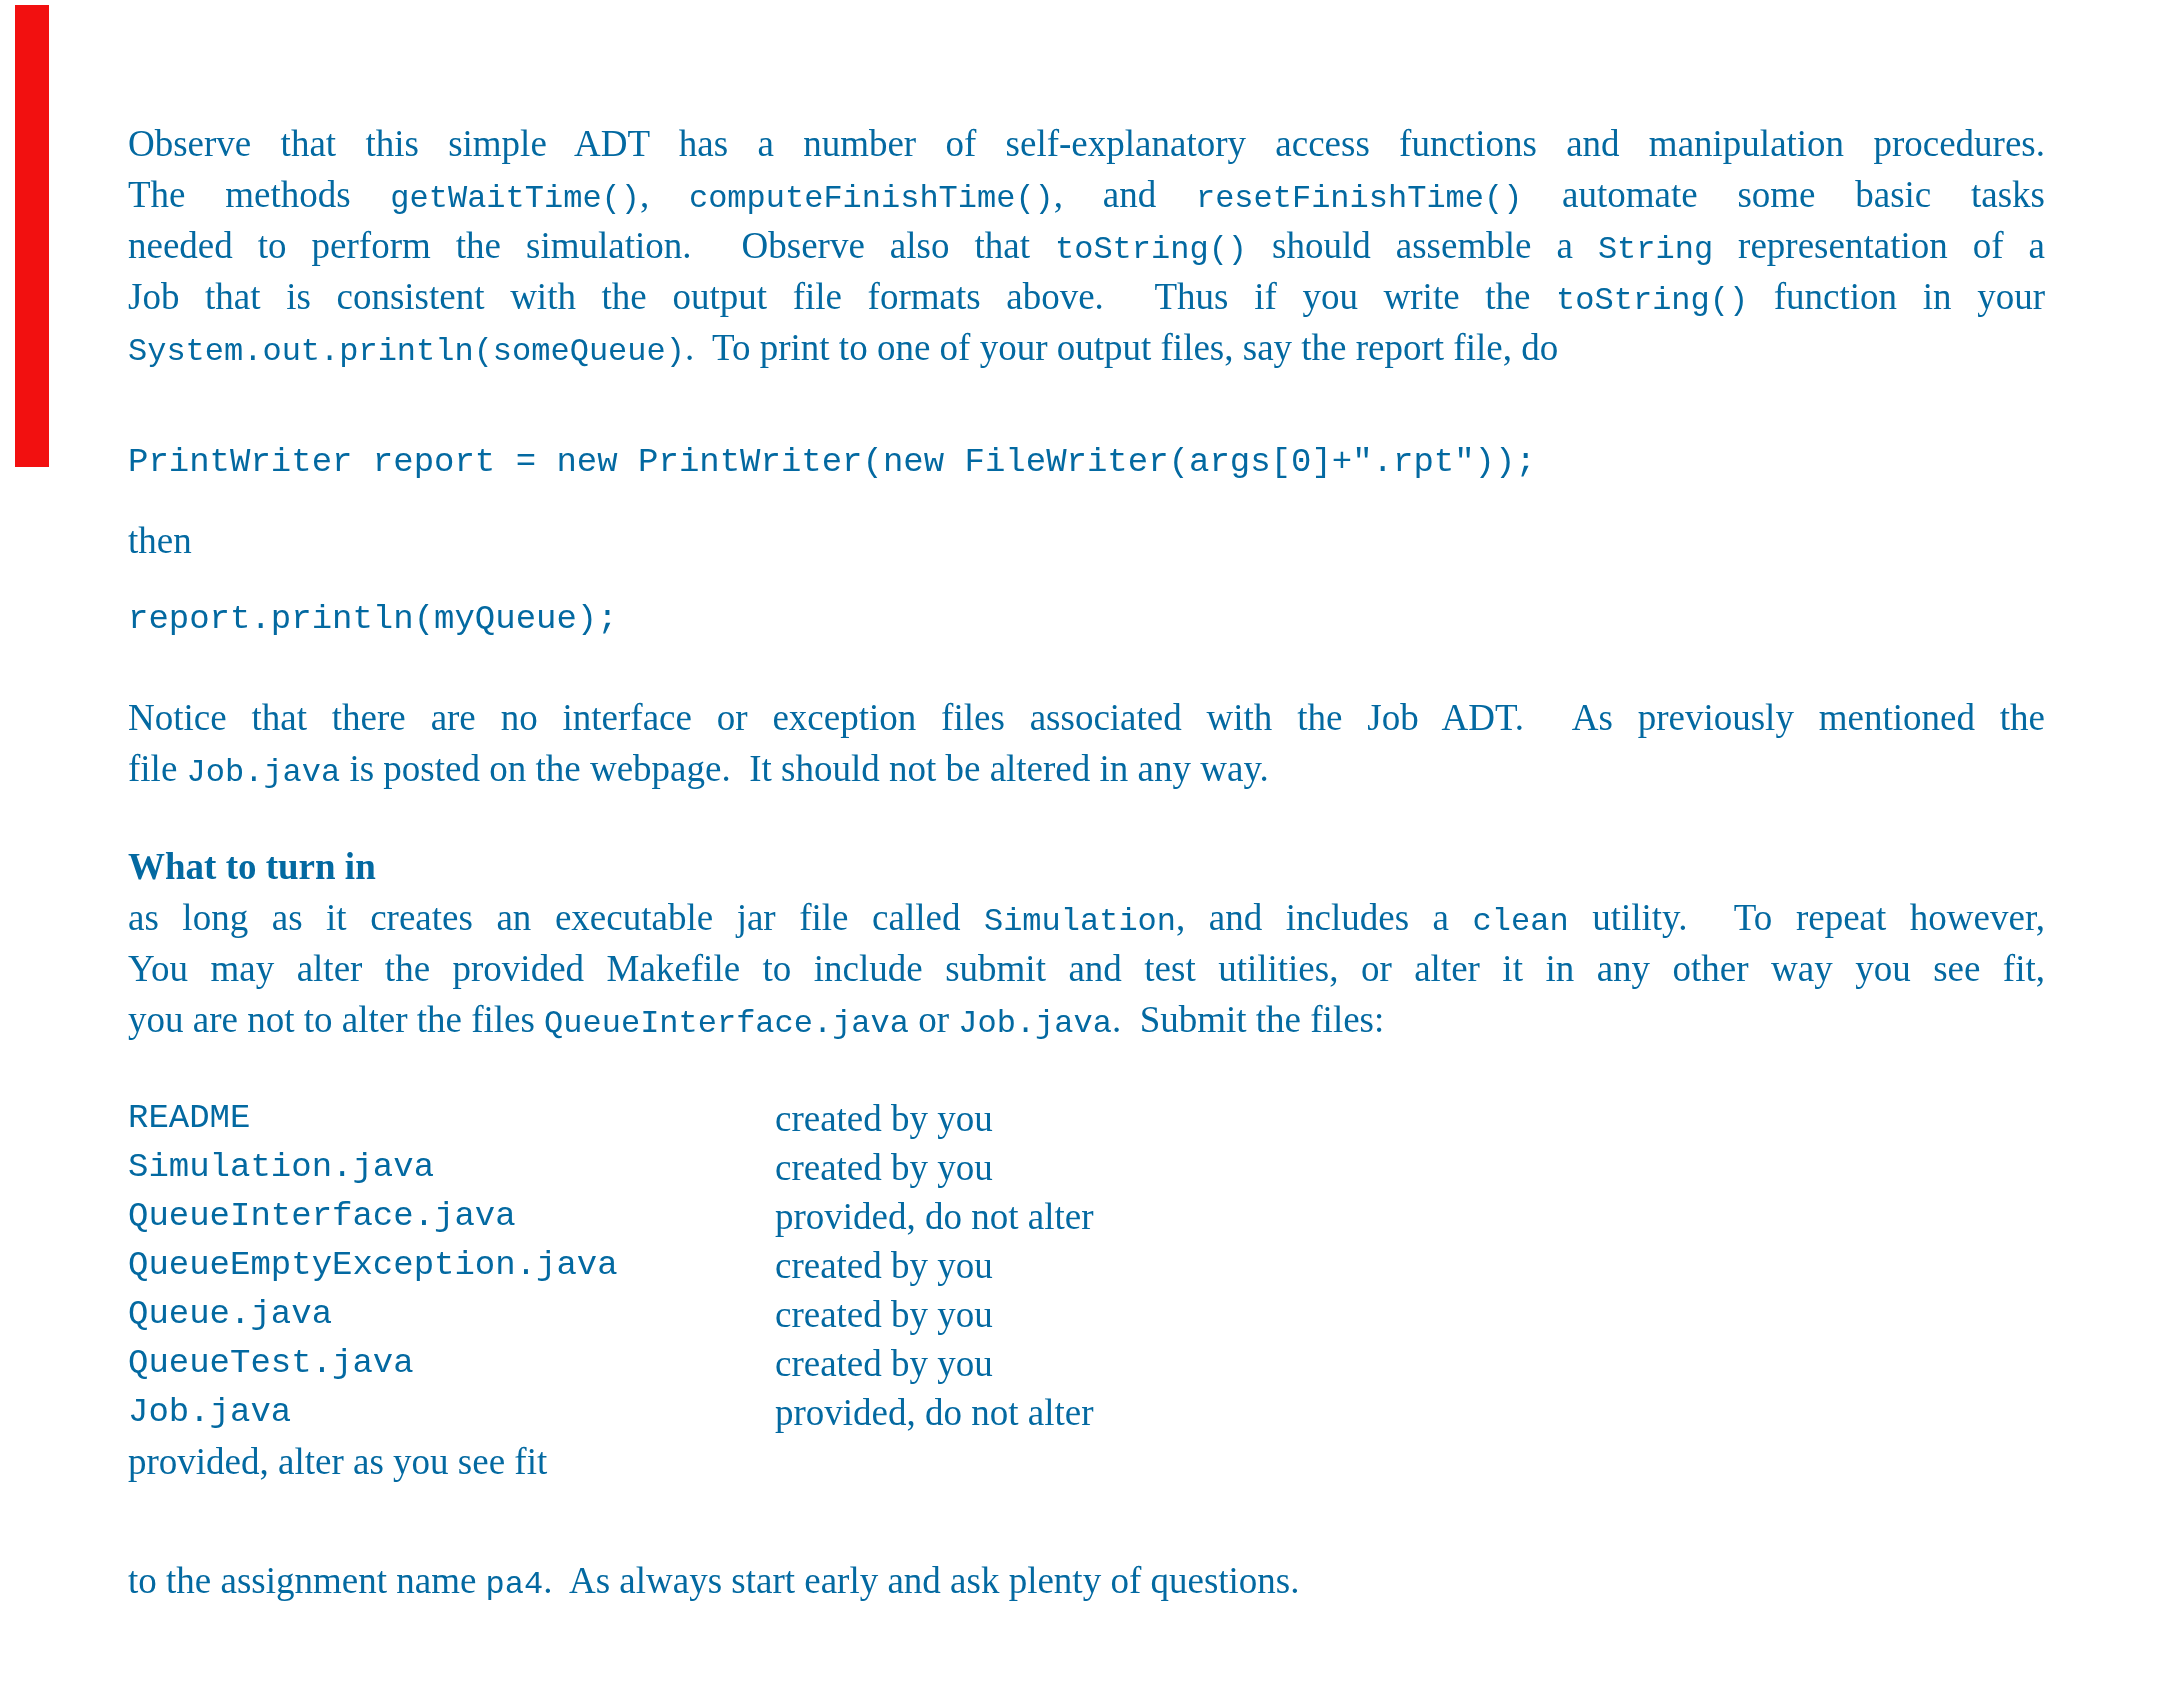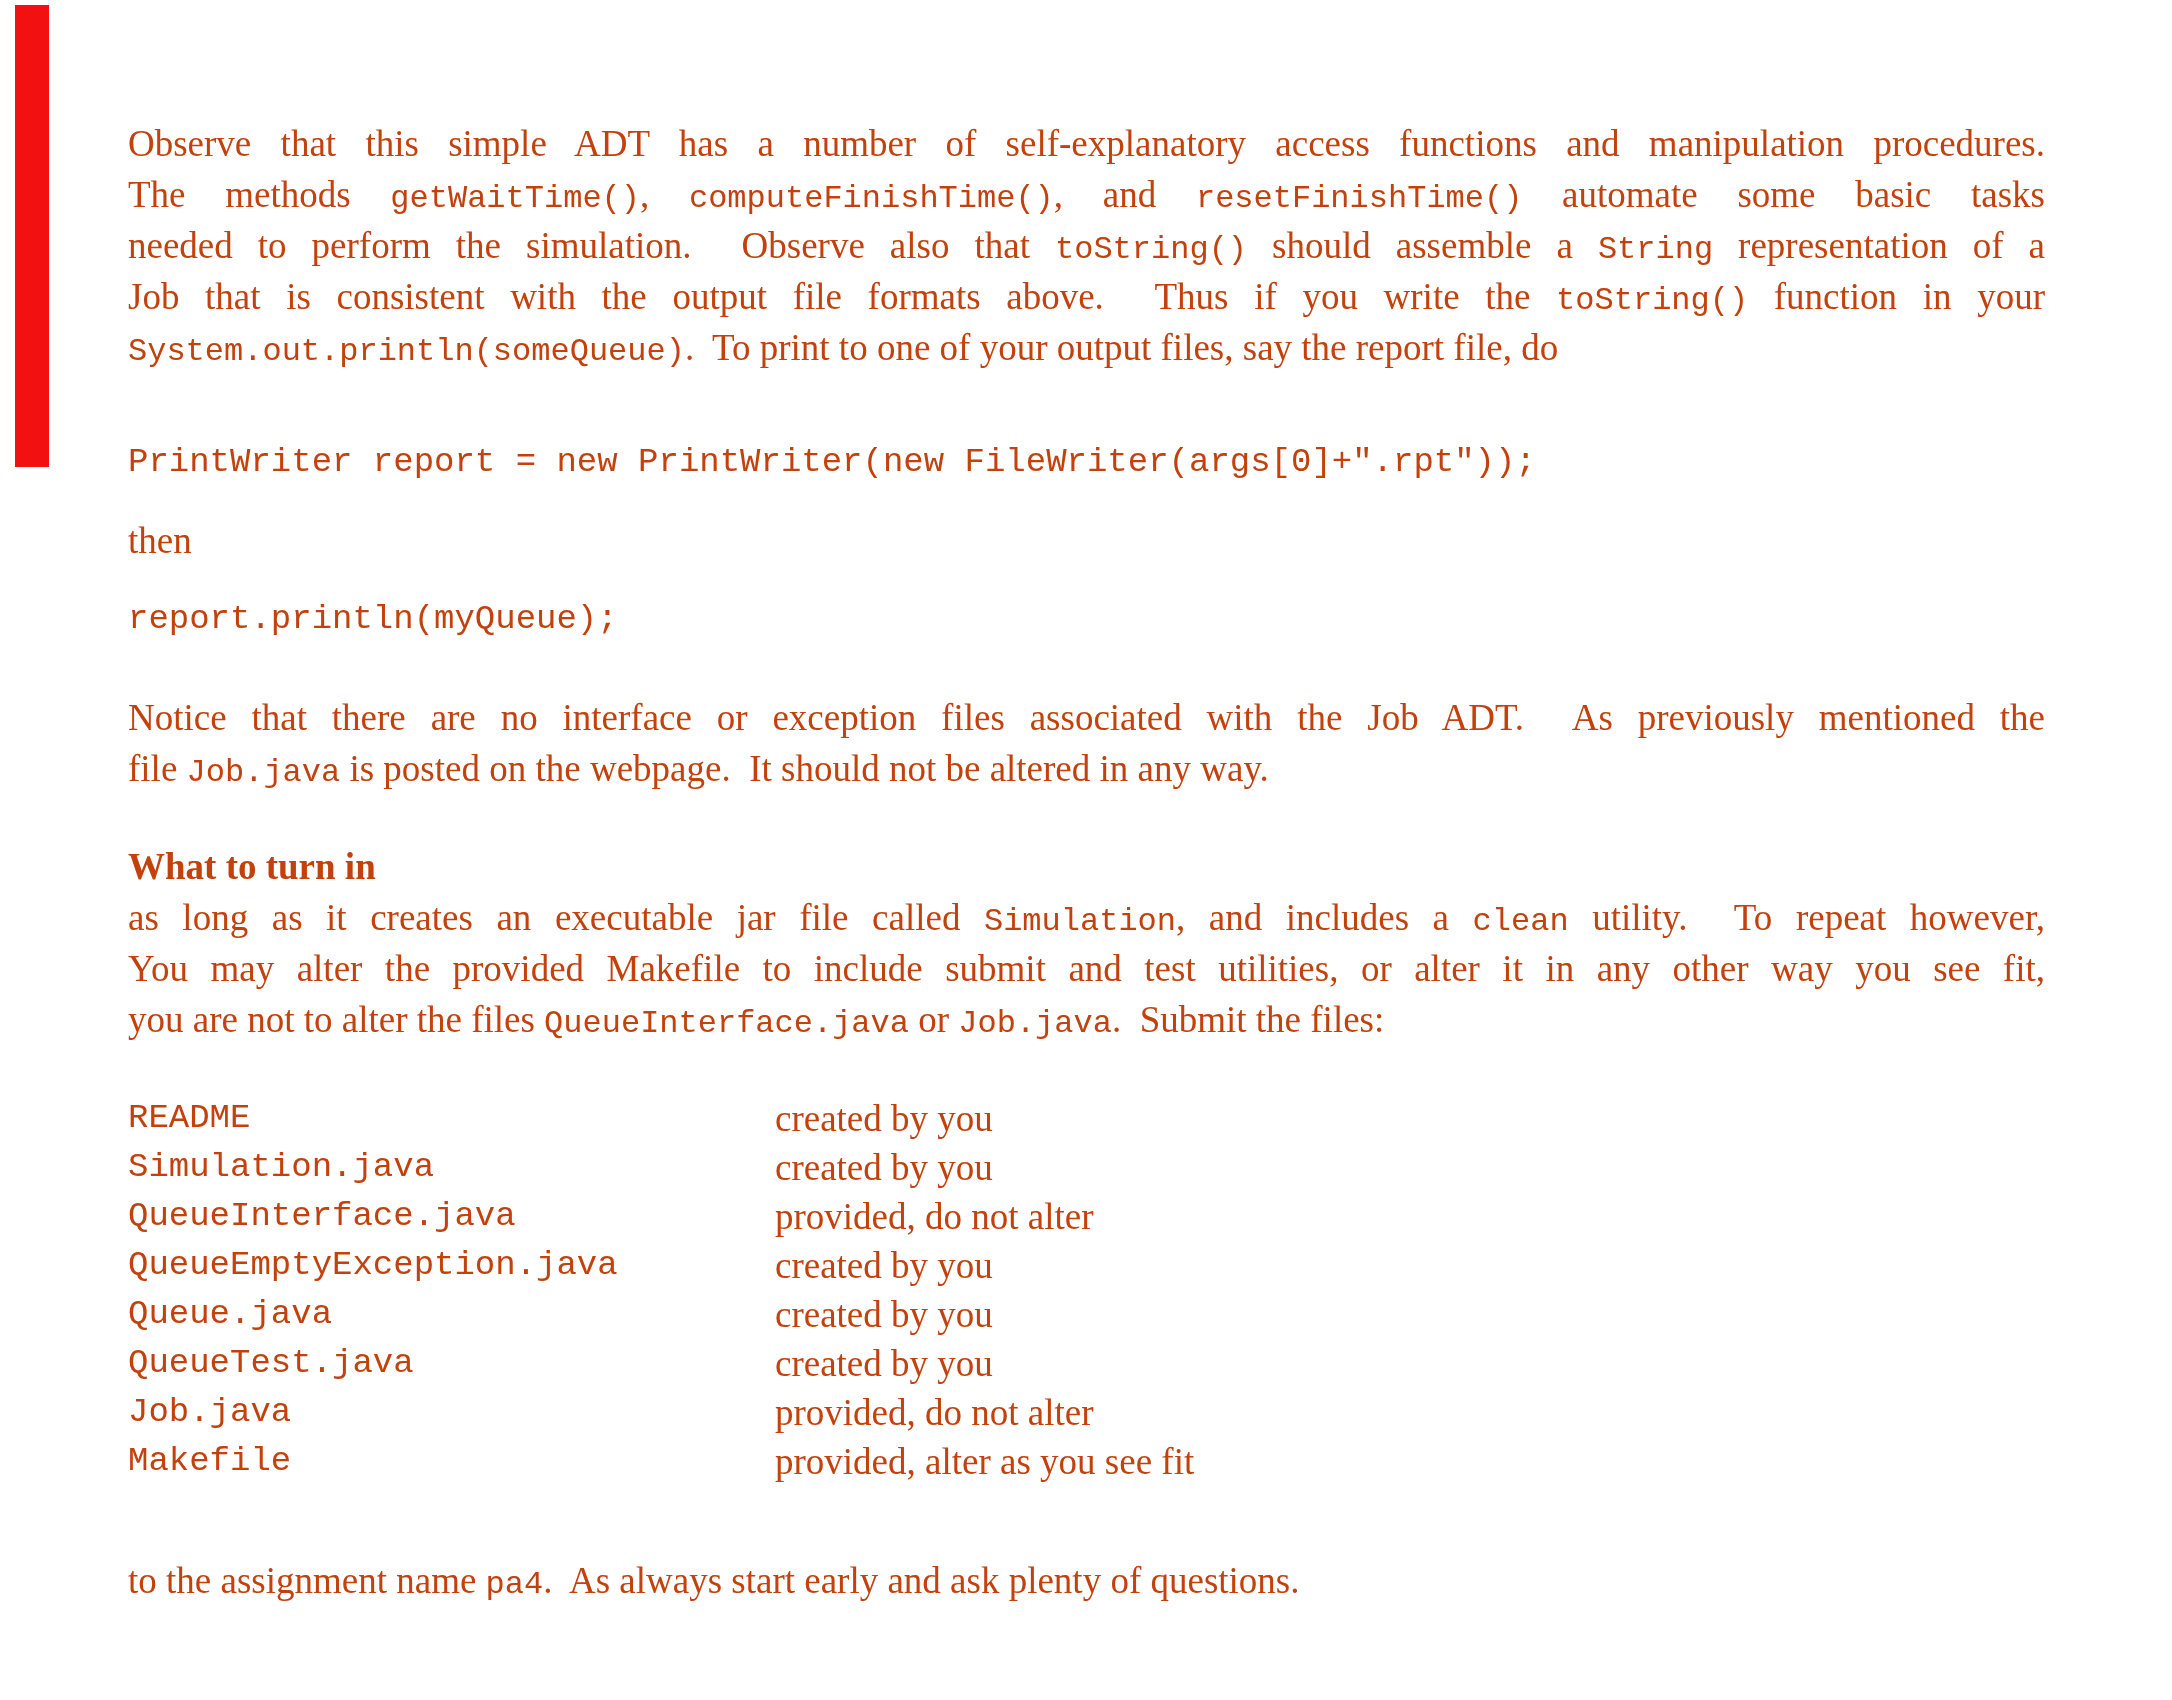--- a/index.html
+++ b/index.html
@@ -1,21 +1,21 @@
 <!DOCTYPE html>
 <html style="font-size:13.6px"><head>
 <meta charset="utf-8">
 <style>
   html, body { margin: 0; padding: 0; background: #ffffff; }
   #page {
     position: relative;
     width: 2172px;
     height: 1700px;
     background: #ffffff;
-    color: #c2410c;
+    color: #0369a1;
     font-family: "Liberation Serif", "DejaVu Serif", serif;
     font-size: 37px;
     overflow: hidden;
   }
   #marker {
     position: absolute;
     left: 14.5px;
     top: 5.1px;
     width: 34px;
     height: 462px;
@@ -124,21 +124,20 @@
         </div>
         <div class="file-row">
           <span class="file-name">QueueTest.java</span>
           <span class="file-note">created by you</span>
         </div>
         <div class="file-row">
           <span class="file-name">Job.java</span>
           <span class="file-note">provided, do not alter</span>
         </div>
         <div class="file-row">
-          <span class="file-name">Makefile</span>
           <span class="file-note">provided, alter as you see fit</span>
         </div>
       </div>
 
     <div id="closing" class="block">
         <div class="line"><span>to the assignment name </span><span class="mono">pa4</span><span>.&nbsp; As always start early and ask plenty of questions.</span></div>
       </div>
 
   </div>
 </div>

